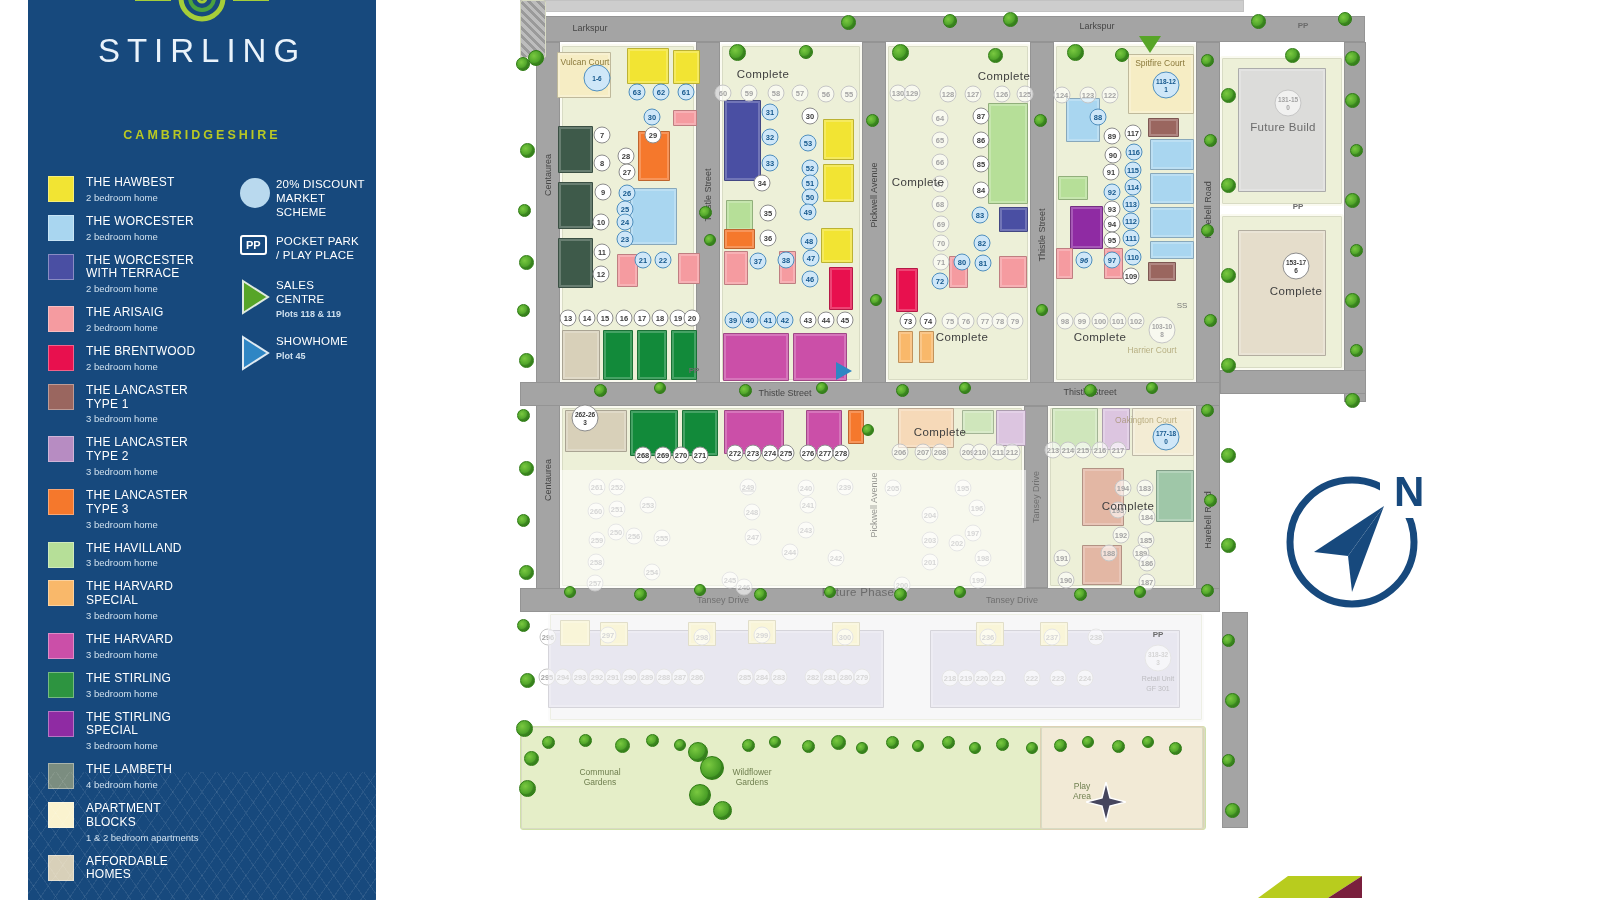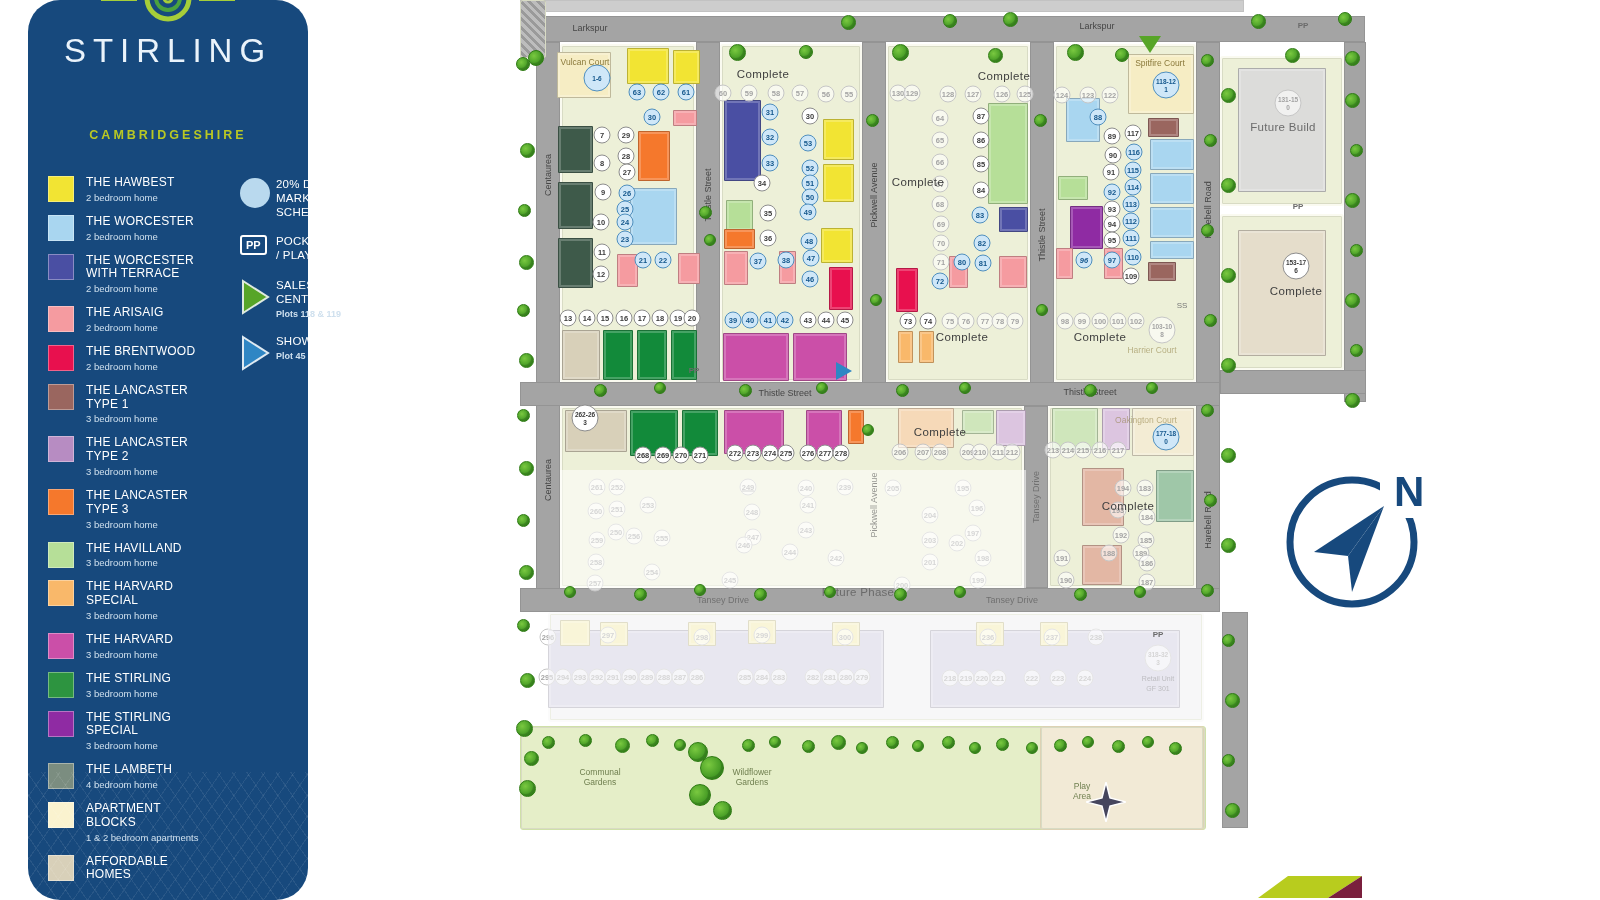--- a/index.html
+++ b/index.html
@@ -1,19 +1,19 @@
 <!DOCTYPE html>
 <html><head>
 <meta charset="utf-8">
 <style>
   html,body{margin:0;padding:0;background:#fff;}
   .stage{position:relative;width:1600px;height:900px;overflow:hidden;background:#fff;
          font-family:"Liberation Sans",sans-serif;}
   
-  .sidebar{position:absolute;left:28px;top:0;width:280px;height:900px;background:#17497d;border-radius:32px;}
+  .sidebar{position:absolute;left:28px;top:0;width:348px;height:900px;background:#17497d;}
   .logo{position:absolute;left:50%;top:-8px;transform:translateX(-50%);}
   .t1{position:absolute;width:100%;top:32px;text-align:center;color:#eaf3fb;font-size:33px;
       font-weight:400;letter-spacing:7px;}
   .t2{position:absolute;width:100%;top:78px;text-align:center;color:#dcebf7;font-size:23px;
       font-weight:400;letter-spacing:8px;}
   .county{position:absolute;width:100%;top:128px;text-align:center;color:#b9c823;font-size:12.5px;
       font-weight:700;letter-spacing:3px;}
   .legend{position:absolute;left:20px;top:176px;width:165px;}
   .li{display:flex;margin-bottom:12px;}
   .sw{width:24px;height:24px;flex:0 0 24px;margin-right:12px;border:1px solid rgba(255,255,255,.35);}
@@ -337,21 +337,21 @@
       <div class="bld" style="left: 688px; top: 622px; width: 28px; height: 24px; background: rgb(241, 233, 168);"></div>
       <div class="bld" style="left: 748px; top: 620px; width: 28px; height: 24px; background: rgb(241, 233, 168);"></div>
       <div class="bld" style="left: 832px; top: 622px; width: 28px; height: 24px; background: rgb(241, 233, 168);"></div>
       <div class="bld" style="left: 976px; top: 622px; width: 28px; height: 24px; background: rgb(241, 233, 168);"></div>
       <div class="bld" style="left: 1040px; top: 622px; width: 28px; height: 24px; background: rgb(241, 233, 168);"></div>
       <div class="plot pb big" style="left: 597px; top: 78px;">1-6</div>
       <div class="plot pb" style="left: 637px; top: 92px;">63</div>
       <div class="plot pb" style="left: 661px; top: 92px;">62</div>
       <div class="plot pb" style="left: 686px; top: 92px;">61</div>
       <div class="plot pb" style="left: 652px; top: 117px;">30</div>
-      <div class="plot pw" style="left: 626px; top: 135px;">29</div>
+      <div class="plot pw" style="left: 653px; top: 135px;">29</div>
       <div class="plot pw" style="left: 626px; top: 156px;">28</div>
       <div class="plot pw" style="left: 627px; top: 172px;">27</div>
       <div class="plot pb" style="left: 627px; top: 193px;">26</div>
       <div class="plot pb" style="left: 625px; top: 209px;">25</div>
       <div class="plot pb" style="left: 625px; top: 222px;">24</div>
       <div class="plot pb" style="left: 625px; top: 239px;">23</div>
       <div class="plot pb" style="left: 643px; top: 260px;">21</div>
       <div class="plot pb" style="left: 663px; top: 260px;">22</div>
       <div class="plot pw" style="left: 602px; top: 135px;">7</div>
       <div class="plot pw" style="left: 602px; top: 163px;">8</div>
@@ -478,21 +478,21 @@
       <div class="plot pf" style="left: 617px; top: 487px;">252</div>
       <div class="plot pf" style="left: 617px; top: 509px;">251</div>
       <div class="plot pf" style="left: 616px; top: 532px;">250</div>
       <div class="plot pf" style="left: 648px; top: 505px;">253</div>
       <div class="plot pf" style="left: 634px; top: 536px;">256</div>
       <div class="plot pf" style="left: 662px; top: 538px;">255</div>
       <div class="plot pf" style="left: 652px; top: 572px;">254</div>
       <div class="plot pf" style="left: 748px; top: 487px; text-decoration: underline;">249</div>
       <div class="plot pf" style="left: 752px; top: 512px;">248</div>
       <div class="plot pf" style="left: 753px; top: 537px;">247</div>
-      <div class="plot pf" style="left: 744px; top: 545px;">246</div>
+      <div class="plot pf" style="left: 744px; top: 587px;">246</div>
       <div class="plot pf" style="left: 730px; top: 580px;">245</div>
       <div class="plot pf" style="left: 790px; top: 552px;">244</div>
       <div class="plot pf" style="left: 806px; top: 530px;">243</div>
       <div class="plot pf" style="left: 836px; top: 558px;">242</div>
       <div class="plot pf" style="left: 808px; top: 505px;">241</div>
       <div class="plot pf" style="left: 806px; top: 488px;">240</div>
       <div class="plot pf" style="left: 845px; top: 487px;">239</div>
       <div class="plot pf" style="left: 893px; top: 488px;">205</div>
       <div class="plot pf" style="left: 930px; top: 515px;">204</div>
       <div class="plot pf" style="left: 930px; top: 540px;">203</div>

